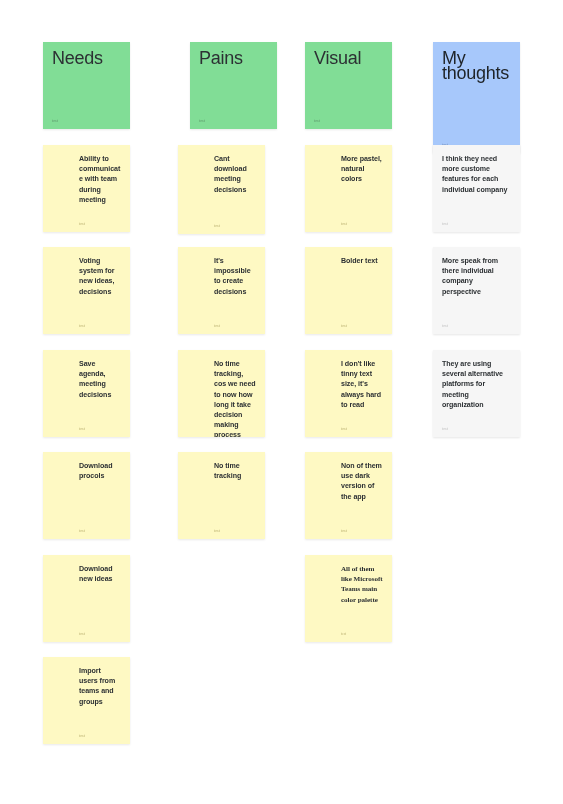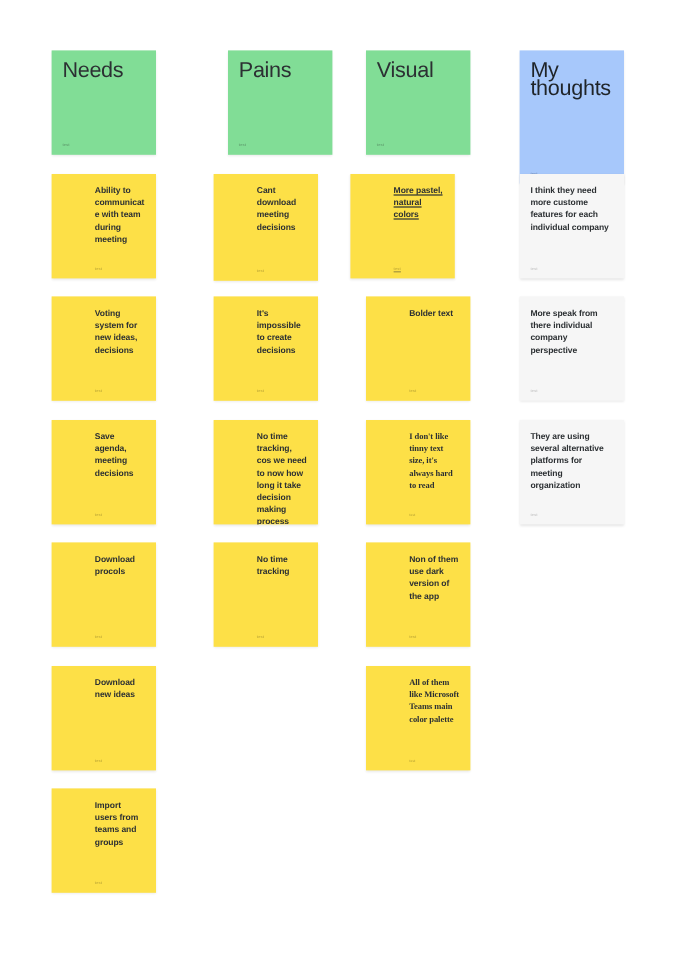--- a/index.html
+++ b/index.html
@@ -71,21 +71,21 @@
   .note.green .note-footer { color: #38543f; }
 
   .note.blue {
     background: #a7c8fb;
     color: #1f2428;
     box-shadow: 0 1px 2px rgba(0,0,0,0.085);
   }
   .note.blue .note-footer { color: #3d5478; }
 
   .note.yellow {
-    background: #fde047;
+    background: #fef9c3;
     color: #2c3033;
     box-shadow: 0 1px 2px rgba(0,0,0,0.085);
     padding-left: 36px;
   }
   .note.yellow .note-footer { color: #7a6b23; }
 
   .note.white {
     background: #f6f6f6;
     color: #2c3033;
     box-shadow: 0 1px 2px rgba(0,0,0,0.10);
@@ -146,29 +146,29 @@
       <div class="note yellow" style="left: 178px; top: 452px; width: 87px; height: 87px;">
         <div class="note-body">No time tracking</div>
         <div class="note-footer">test</div>
       </div>
     </div>
     <div>
       <div class="note green header" style="left: 305px; top: 42px; width: 87px; height: 87px;">
         <div class="note-body">Visual</div>
         <div class="note-footer">test</div>
       </div>
-      <div class="note yellow" style="left: 292px; top: 145px; width: 87px; height: 87px; text-decoration: underline;">
+      <div class="note yellow" style="left: 305px; top: 145px; width: 87px; height: 87px;">
         <div class="note-body">More pastel, natural colors</div>
         <div class="note-footer">test</div>
       </div>
       <div class="note yellow" style="left: 305px; top: 247px; width: 87px; height: 87px;">
         <div class="note-body">Bolder text</div>
         <div class="note-footer">test</div>
       </div>
-      <div class="note yellow" style="left: 305px; top: 350px; width: 87px; height: 87px; font-family: Liberation Serif, serif;">
+      <div class="note yellow" style="left: 305px; top: 350px; width: 87px; height: 87px;">
         <div class="note-body">I don't like tinny text size, it's always hard to read</div>
         <div class="note-footer">test</div>
       </div>
       <div class="note yellow" style="left: 305px; top: 452px; width: 87px; height: 87px;">
         <div class="note-body">Non of them use dark version of the app</div>
         <div class="note-footer">test</div>
       </div>
       <div class="note yellow" style="left: 305px; top: 555px; width: 87px; height: 87px; font-family: Liberation Serif, serif;">
         <div class="note-body">All of them like Microsoft Teams main color palette</div>
         <div class="note-footer">test</div>

